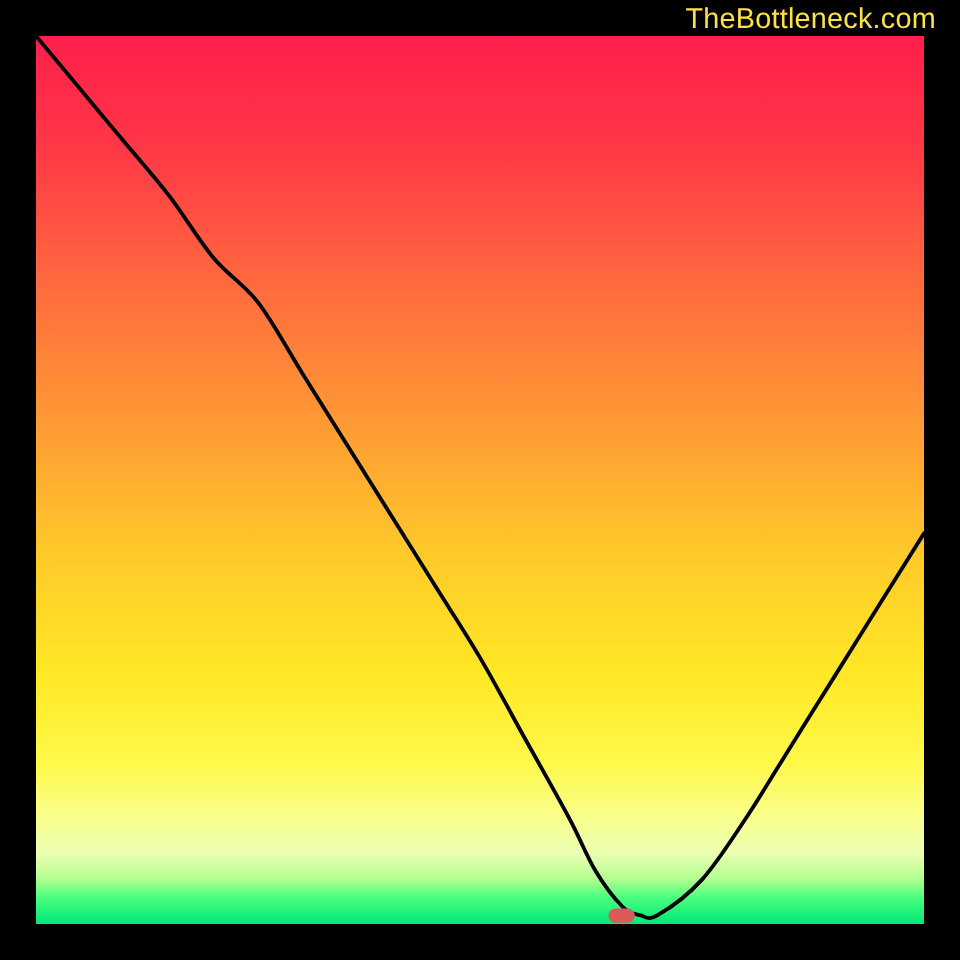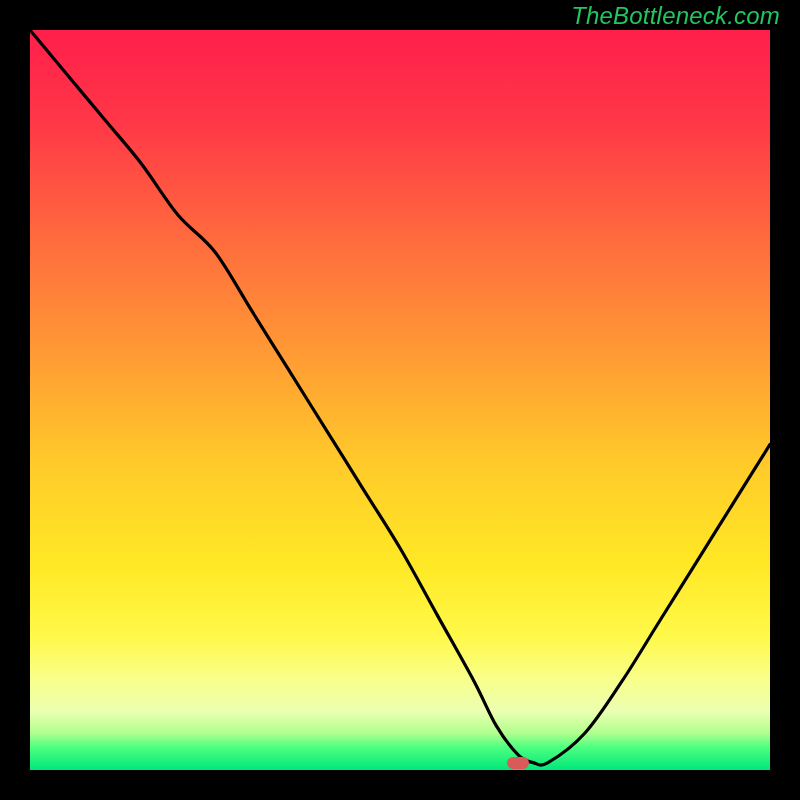--- a/index.html
+++ b/index.html
@@ -15,26 +15,25 @@
     left: 0;
     top: 0;
     width: 800px;
     height: 800px;
     background: #000;
   }
   .watermark {
     position: absolute;
     top: 2px;
     right: 20px;
-    color: #22c55e;
+    color: #fde047;
     font-family: Arial, Helvetica, sans-serif;
     font-size: 24px;
     font-weight: 500;
     letter-spacing: 0.2px;
-    font-style: italic;
   }
   .plot {
     position: absolute;
     left: 30px;
     top: 30px;
     width: 740px;
     height: 740px;
   }
   .gradient-bg {
     position: absolute;

